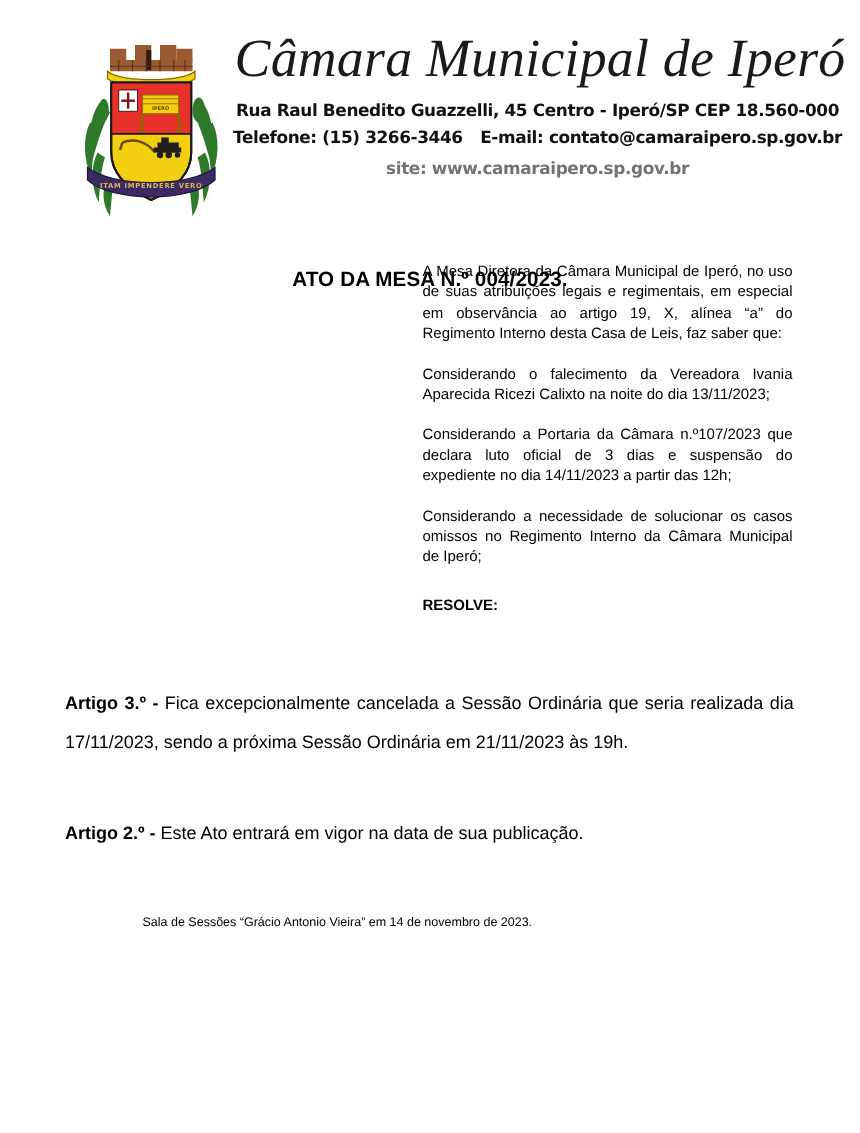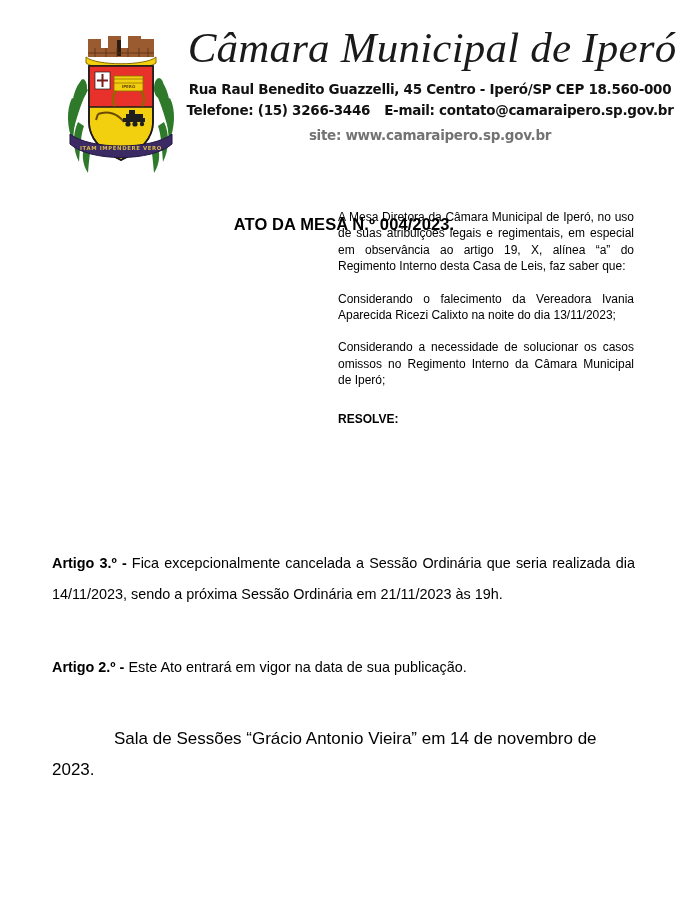--- a/index.html
+++ b/index.html
@@ -125,21 +125,21 @@
     line-height: 31px;
     text-align: justify;
     text-justify: inter-word;
   }
   .art-label { font-weight: bold; }
   .art2-wrap { margin-top: 42px; }
   .art-para.noj { text-align: left; }
   .sala-line {
     margin: 0;
     margin-top: 40px;
-    font-size: 17px;
+    font-size: 10px;
     line-height: 31px;
     text-indent: 62px;
     text-align: left;
   }
 
   
   .signatures {
     position: absolute;
     left: 0;
     top: 826px;
@@ -261,26 +261,27 @@
       <div class="addr-line"><span>Telefone: (15) 3266-3446</span><span class="addr-gap"></span><span>E-mail: contato@camaraipero.sp.gov.br</span></div>
       <div class="site-line" style="color: #737373;">site: www.camaraipero.sp.gov.br</div>
     </div>
   </div>
 
   <div class="doc-title">ATO DA MESA N.º 004/2023.</div>
 
   <div class="indent-block">
     <p>A Mesa Diretora da Câmara Municipal de Iperó, no uso de suas atribuições legais e regimentais, em especial em observância ao artigo 19, X, alínea “a” do Regimento Interno desta Casa de Leis, faz saber que:</p>
     <p>Considerando o falecimento da Vereadora Ivania Aparecida Ricezi Calixto na noite do dia 13/11/2023;</p>
+    <p>Considerando a Portaria da Câmara n.º107/2023 que declara luto oficial de 3 dias e suspensão do expediente no dia 14/11/2023 a partir das 12h;</p>
     <p>Considerando a necessidade de solucionar os casos omissos no Regimento Interno da Câmara Municipal de Iperó;</p>
     <p class="resolve">RESOLVE:</p>
   </div>
 
   <div class="body-block">
-    <p class="art-para"><span class="art-label">Artigo 3.º - </span><span>Fica excepcionalmente cancelada a Sessão Ordinária que seria realizada dia 14/11/2023, sendo a próxima Sessão Ordinária em 21/11/2023 às 19h.</span></p>
+    <p class="art-para"><span class="art-label">Artigo 3.º - </span><span>Fica excepcionalmente cancelada a Sessão Ordinária que seria realizada dia 17/11/2023, sendo a próxima Sessão Ordinária em 21/11/2023 às 19h.</span></p>
 
     <div class="art2-wrap">
       <p class="art-para noj"><span class="art-label">Artigo 2.º - </span><span>Este Ato entrará em vigor na data de sua publicação.</span></p>
     </div>
 
     <p class="sala-line">Sala de Sessões “Grácio Antonio Vieira” em 14 de novembro de 2023.</p>
   </div>
 
 
 </div>

